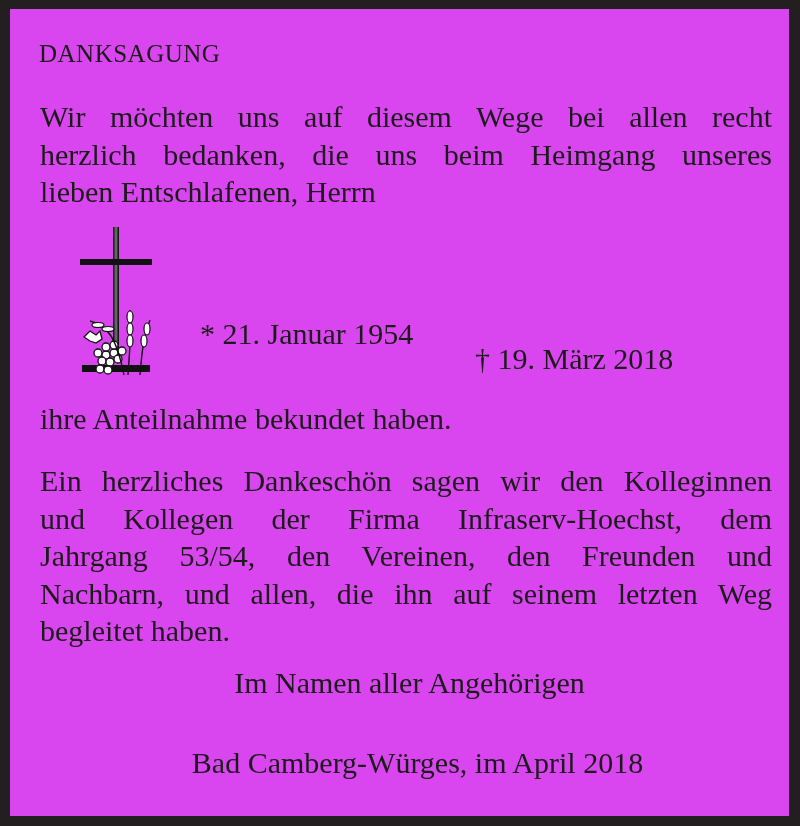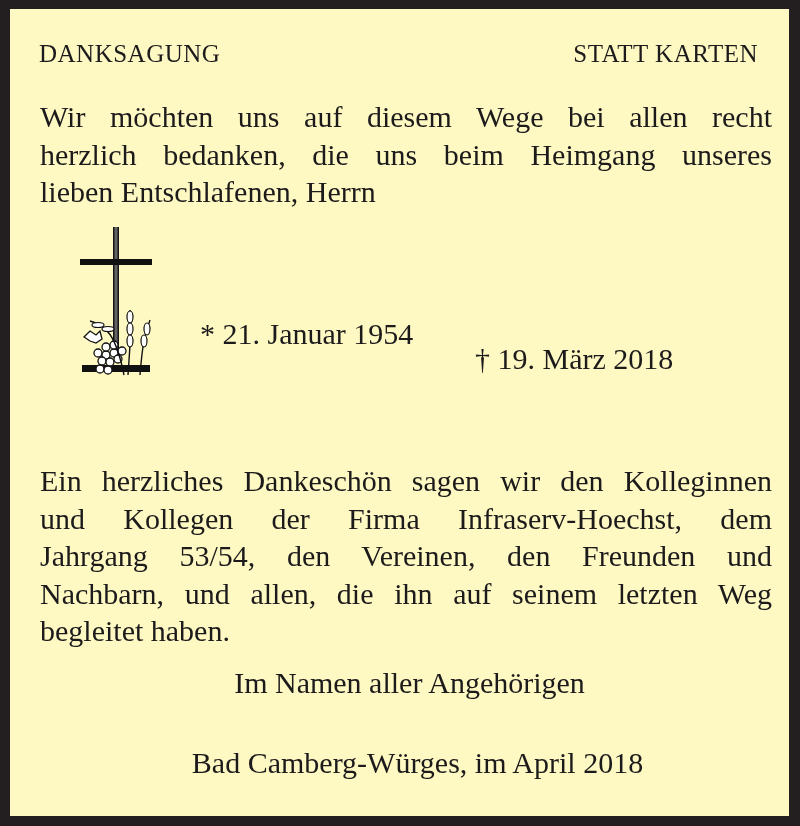--- a/index.html
+++ b/index.html
@@ -1,34 +1,33 @@
 <!DOCTYPE html>
 <html><head>
 <meta charset="utf-8">
 <style>
   html, body { margin:0; padding:0; }
   body { width:800px; height:826px; background:#231f20; position:relative; overflow:hidden; }
-  .card { position:absolute; left:10px; top:9px; width:779px; height:807px; background:#fef9c3; }
+  .card { position:absolute; left:10px; top:9px; width:779px; height:807px; background:#d946ef; }
   .t { position:absolute; font-family:"Liberation Serif", serif; color:#1c1a1b; white-space:nowrap; }
   .hdr { font-size:25px; letter-spacing:0.5px; top:31px; }
   .body { font-size:30px; line-height:37.5px; left:30px; width:732px; white-space:normal; text-align:justify; text-align-last:left; }
   .body .ln { display:block; text-align:justify; text-align-last:justify; height:37.5px; }
   .body .ln.last { text-align-last:left; }
   .name { font-size:60px; font-weight:bold; top:229px; left:207px; letter-spacing:0.2px; color:#111; }
   .date { font-size:30px; top:308px; }
   .center { left:0; width:799px; text-align:center; font-size:30px; }
   .cross { position:absolute; left:70px; top:216px; width:80px; height:160px; }
 </style>
 </head>
 <body>
 
 <div class="card">
 
   <div class="t hdr" style="left:29px;">DANKSAGUNG</div>
-  <div class="t hdr" style="right:31px;">STATT KARTEN</div>
 
   <div class="t body" style="top:89px;">
     <span class="ln">Wir möchten uns auf diesem Wege bei allen recht</span>
     <span class="ln">herzlich bedanken, die uns beim Heimgang unseres</span>
     <span class="ln last">lieben Entschlafenen, Herrn</span>
   </div>
 
   <svg class="cross" viewBox="0 0 80 160">
     <defs>
       <linearGradient id="g" x1="0" x2="1">
@@ -66,20 +65,21 @@
       <ellipse cx="67" cy="104" rx="3" ry="6"></ellipse>
         <ellipse cx="64" cy="116" rx="3" ry="6"></ellipse>
       <ellipse cx="18" cy="100" rx="6" ry="2.5"></ellipse>
         <ellipse cx="28" cy="104" rx="6" ry="2.5"></ellipse>
     </g>
   </svg>
 
   <div class="t date" style="left:190px;">* 21. Januar 1954</div>
   <div class="t date" style="left:465px;margin-top:25px;">† 19. März 2018</div>
 
+  <div class="t" style="left:30px; top:393px; font-size:30px;">ihre Anteilnahme bekundet haben.</div>
 
   <div class="t body" style="top:453px;">
     <span class="ln">Ein herzliches Dankeschön sagen wir den Kolleginnen</span>
     <span class="ln">und Kollegen der Firma Infraserv-Hoechst, dem</span>
     <span class="ln">Jahrgang 53/54, den Vereinen, den Freunden und</span>
     <span class="ln">Nachbarn, und allen, die ihn auf seinem letzten Weg</span>
     <span class="ln last">begleitet haben.</span>
   </div>
 
   <div class="t center" style="top:657px;">Im Namen aller Angehörigen</div>

